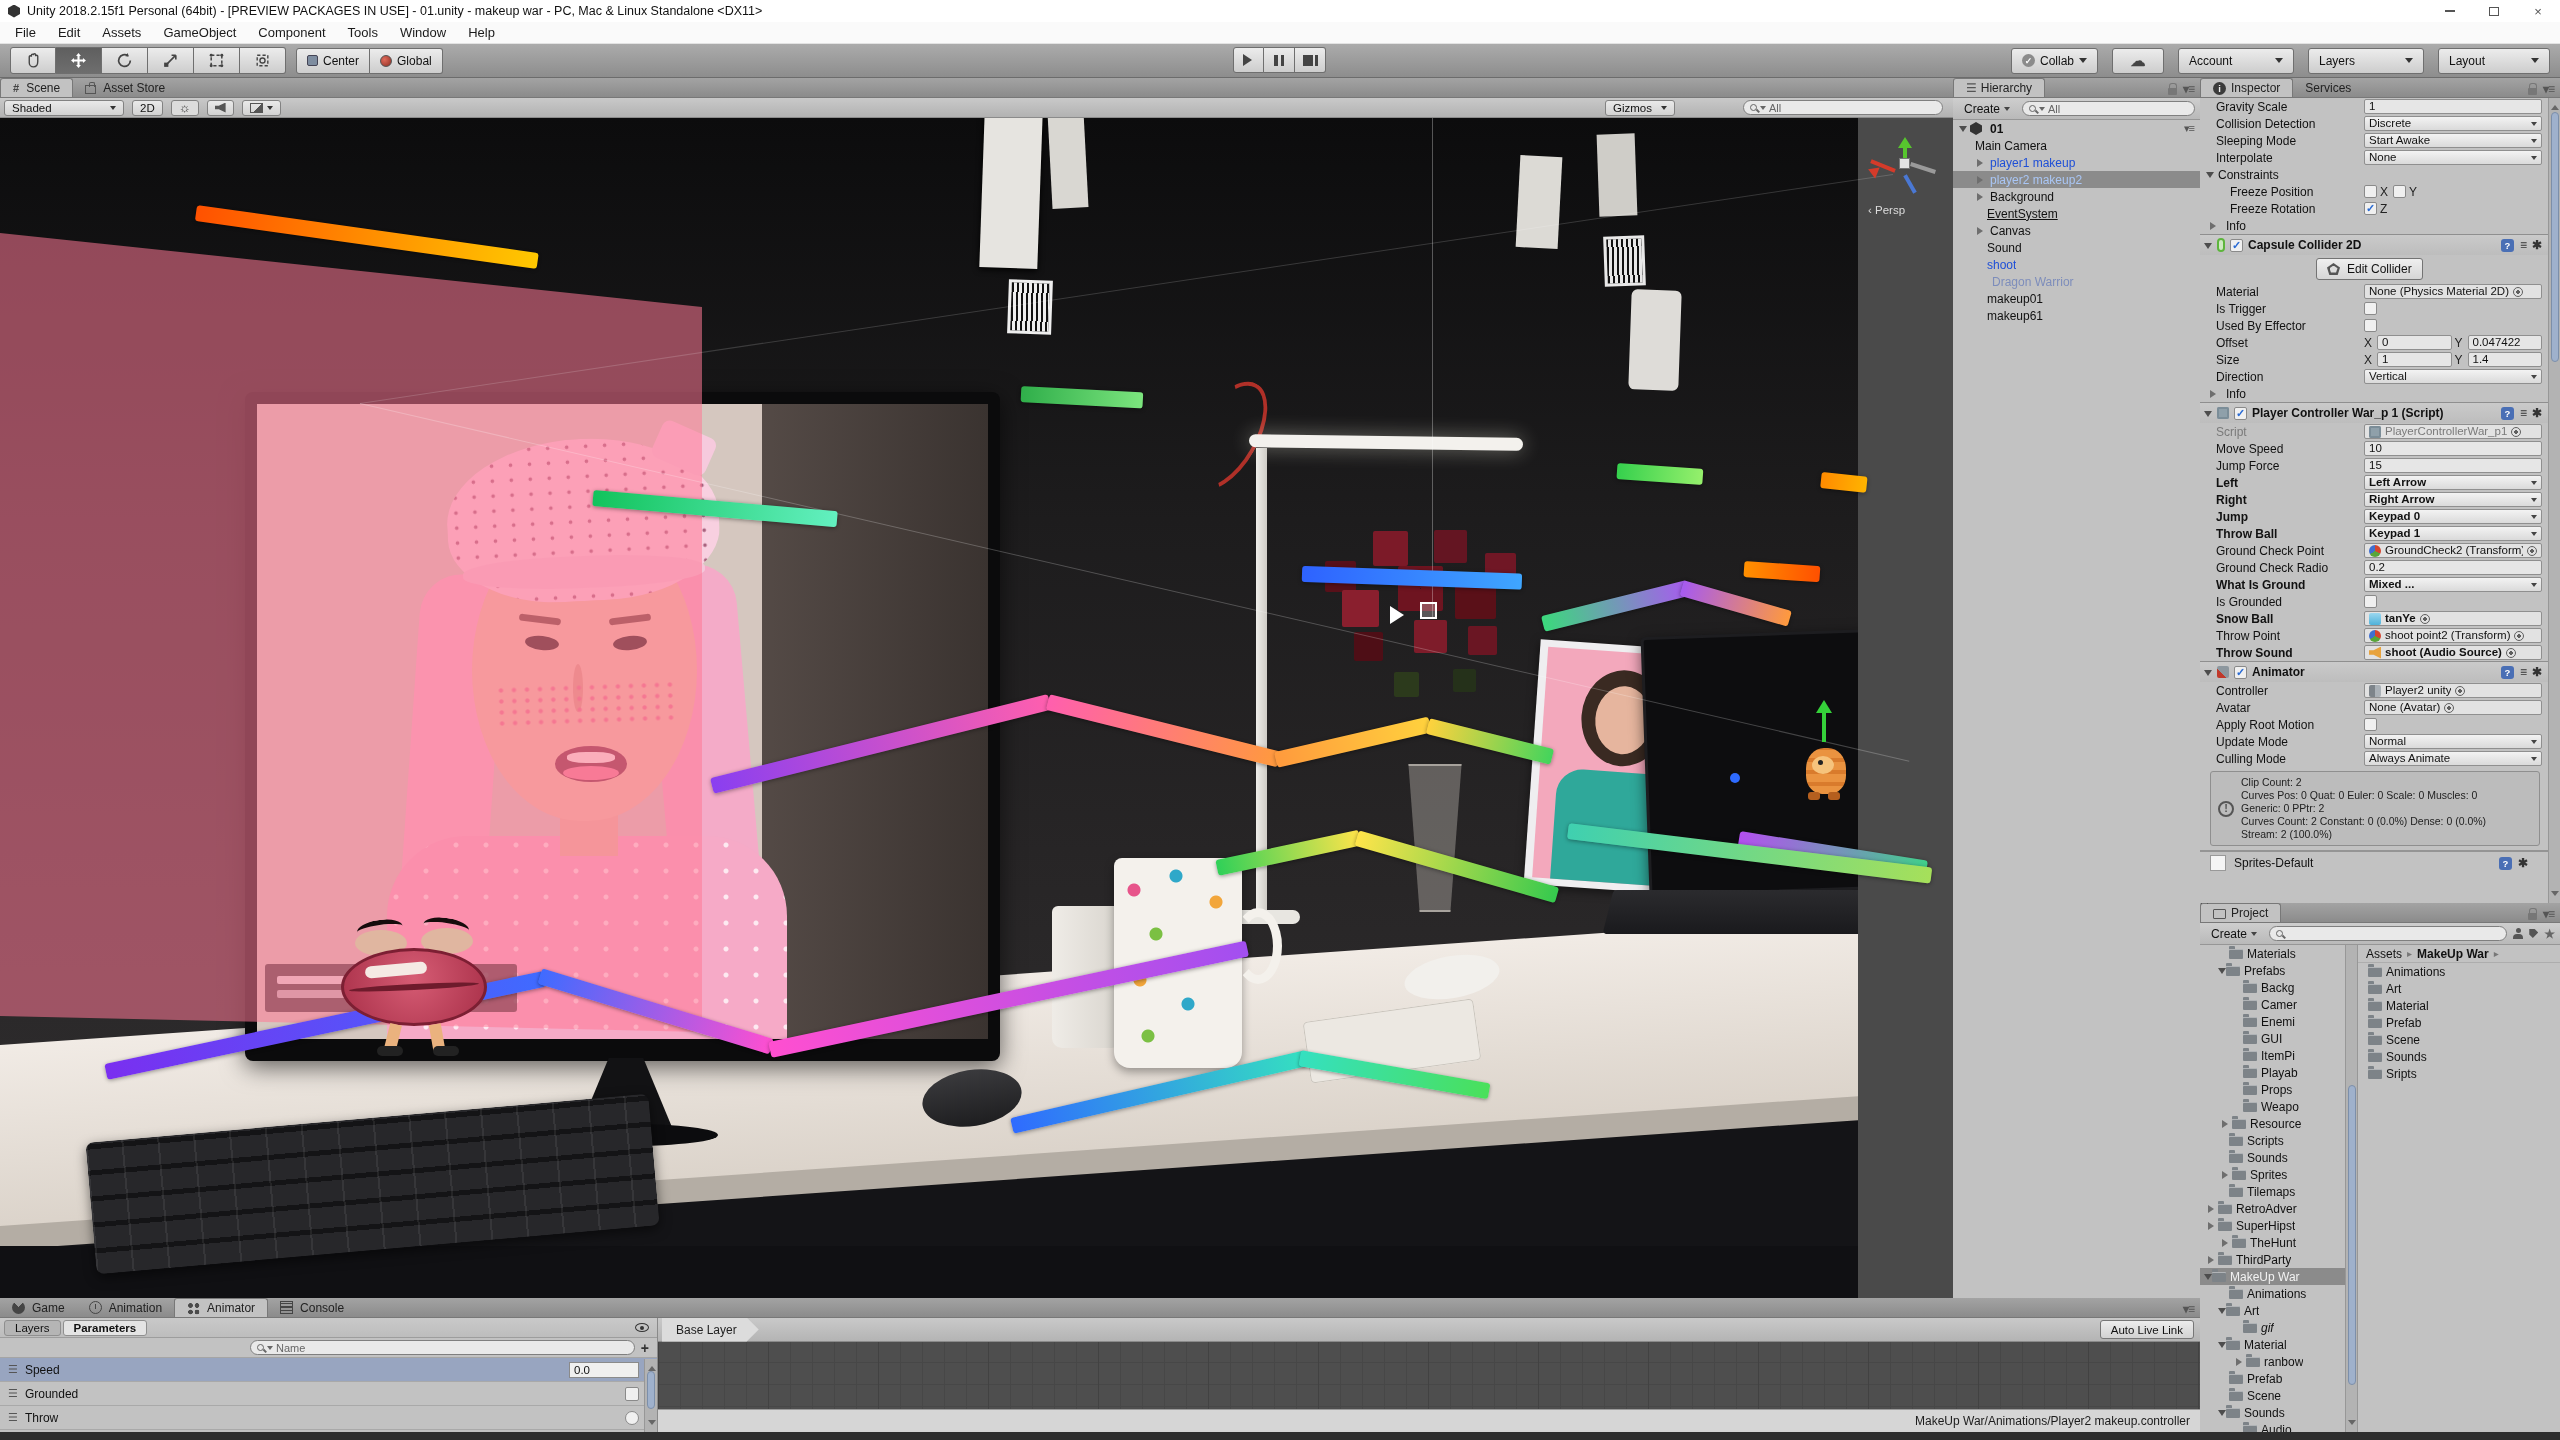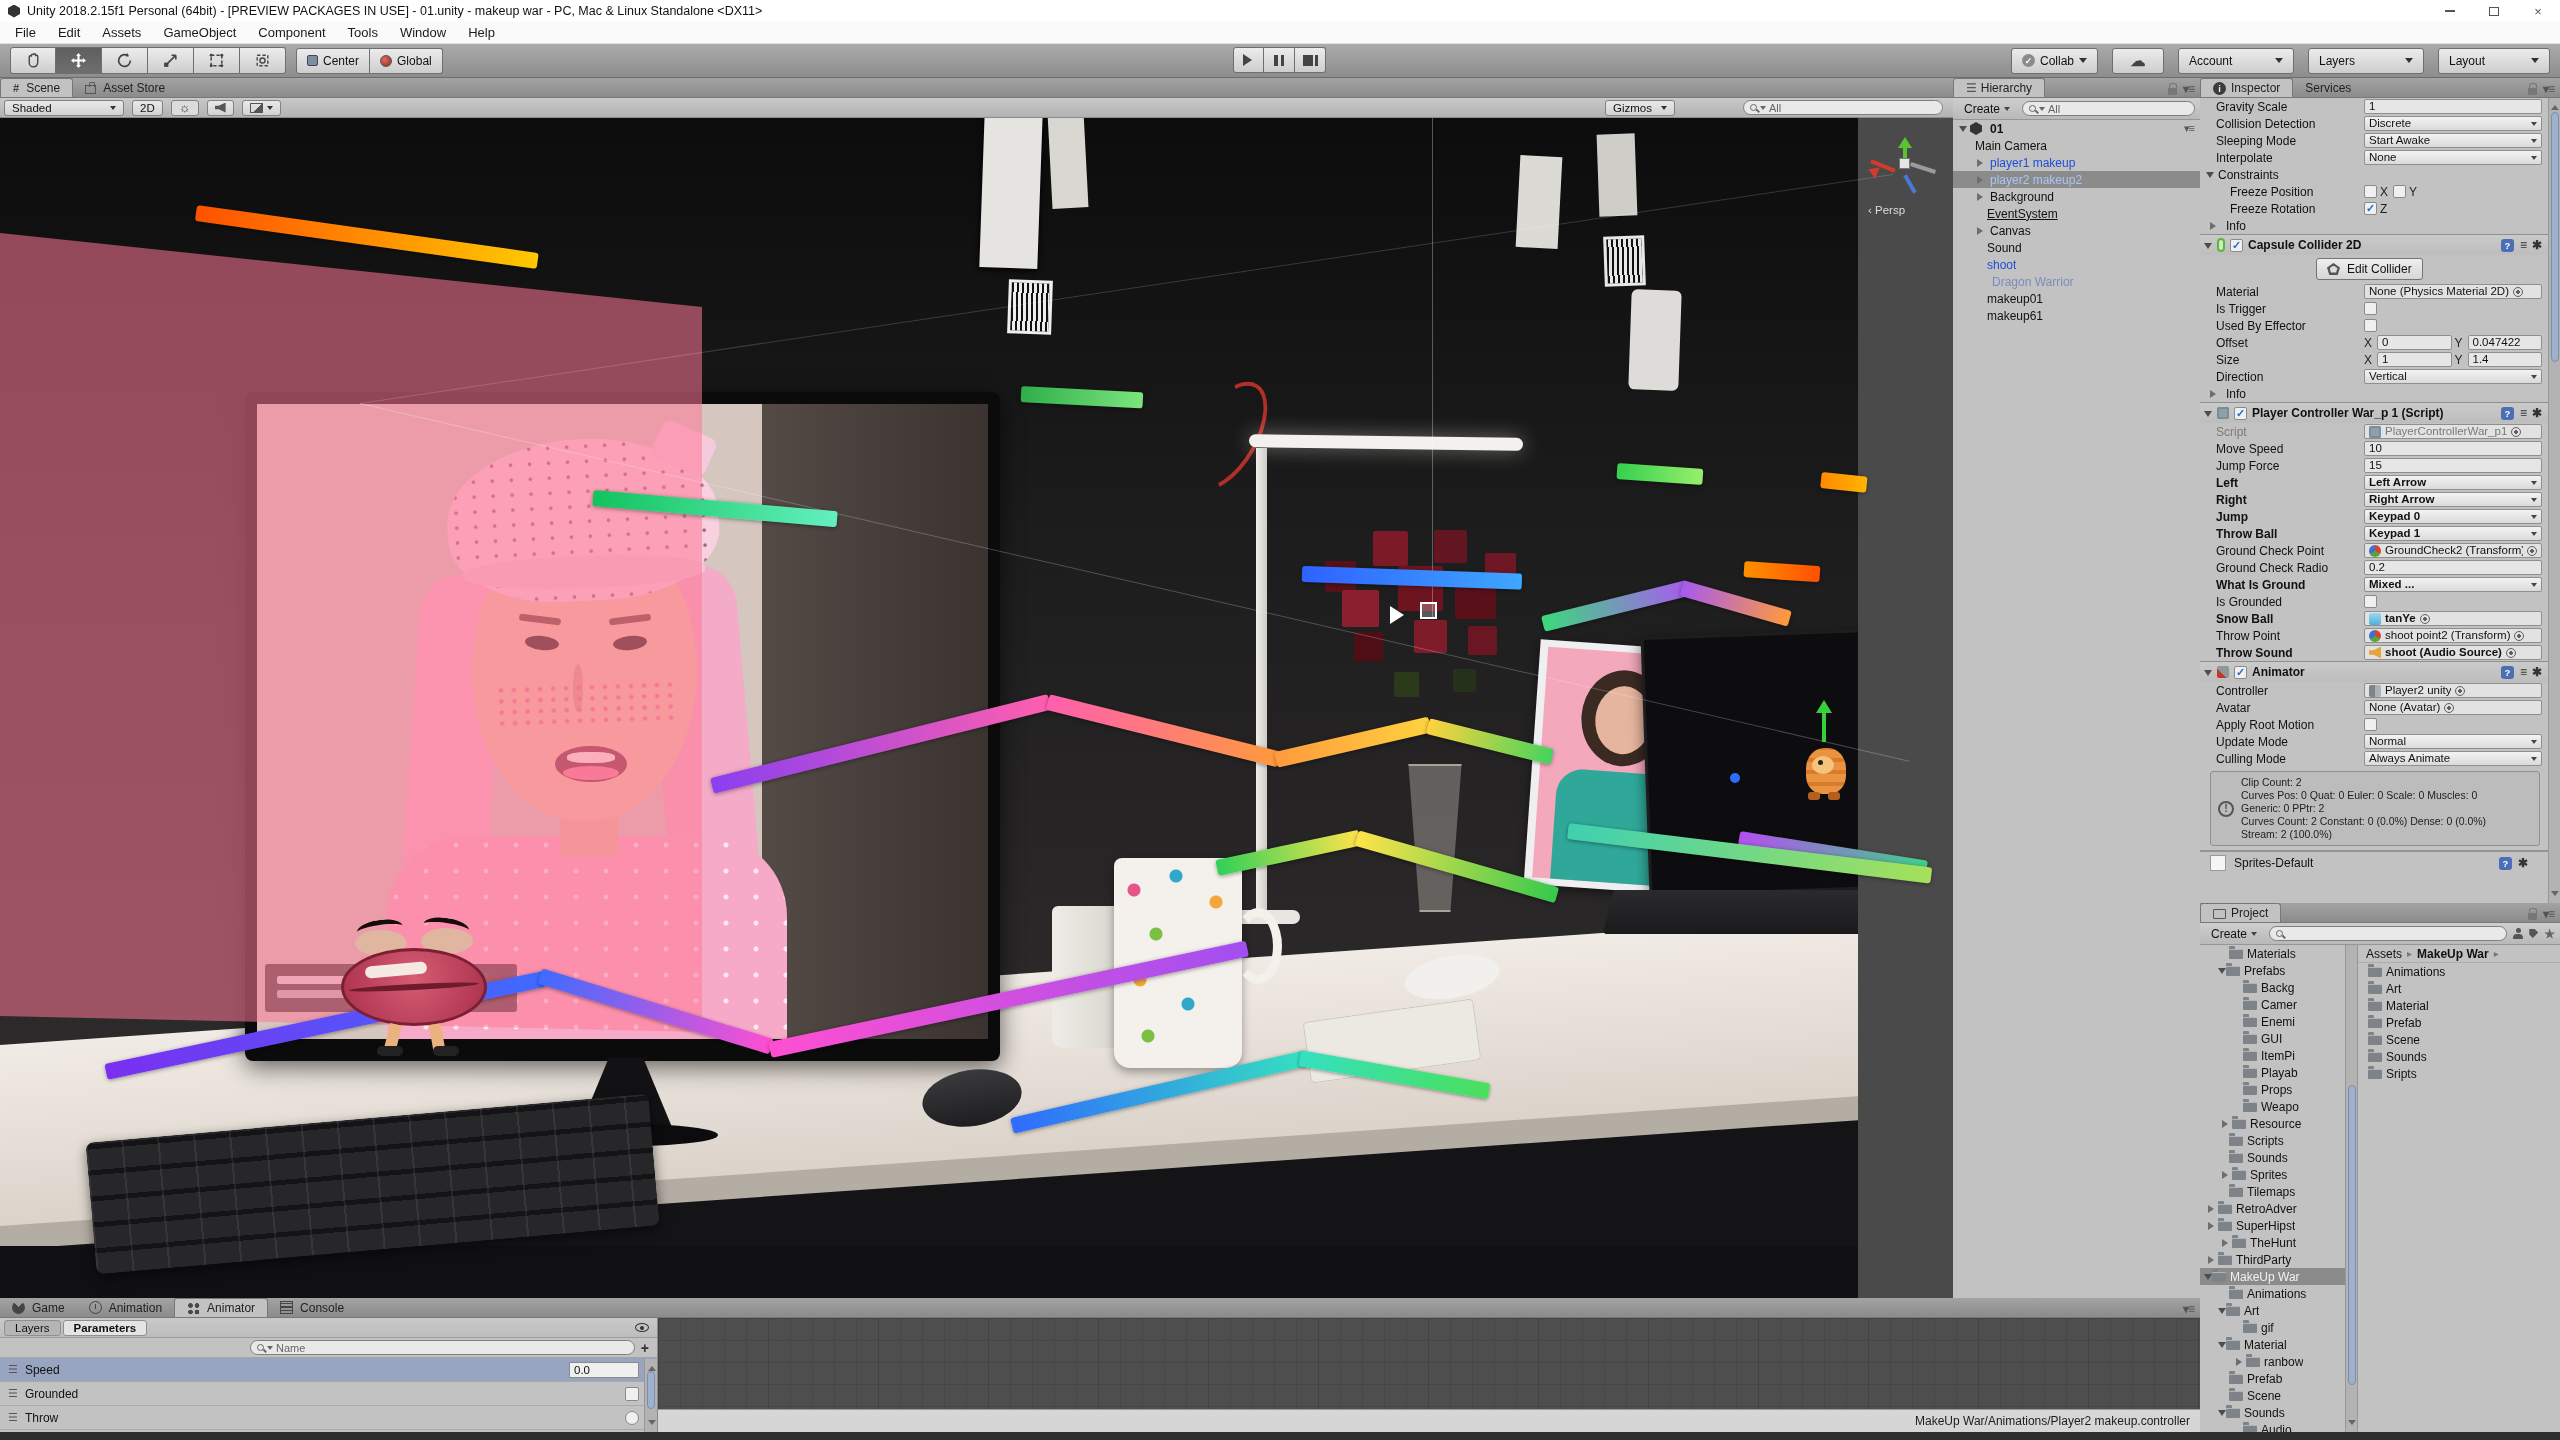--- a/index.html
+++ b/index.html
@@ -1053,21 +1053,21 @@
             <span style="overflow: hidden;">Animations</span>
           </div>
           <div class="trow" style="padding-left: 18px;">
             <b class="tri down"></b>
             <b class="fold"></b>
             <span style="overflow: hidden;">Art</span>
           </div>
           <div class="trow" style="padding-left: 32px;">
             <b class="tri blank"></b>
             <b class="fold"></b>
-            <span style="overflow: hidden;">gif</span>
+            <span style="overflow: hidden; font-style: italic;">gif</span>
           </div>
           <div class="trow" style="padding-left: 18px;">
             <b class="tri down"></b>
             <b class="fold"></b>
             <span style="overflow: hidden;">Material</span>
           </div>
           <div class="trow" style="padding-left: 32px;">
             <b class="tri right"></b>
             <b class="fold"></b>
             <span style="overflow: hidden;">ranbow</span>
@@ -1193,20 +1193,24 @@
             <span class="prad"></span>
           </div>
         </div>
       <div id="param-lane">
         <b class="varrow" style="top:3px;left:2.5px;border-bottom:5px solid #666"></b>
         <b class="vthumb" style="top:12px;height:38px;left:2px"></b>
         <b class="varrow" style="bottom:3px;left:2.5px;border-top:5px solid #666"></b>
       </div>
     </div>
     <div id="graph">
+      <div id="graph-bar">
+        <span id="baselayer">Base Layer</span>
+        <span id="autolive">Auto Live Link</span>
+      </div>
       <div id="graph-status">
           <span>MakeUp War/Animations/Player2 makeup.controller</span>
         </div>
     </div>
   </div>
 </div>
 
 <div id="statusbar"></div>
 
 </body></html>

